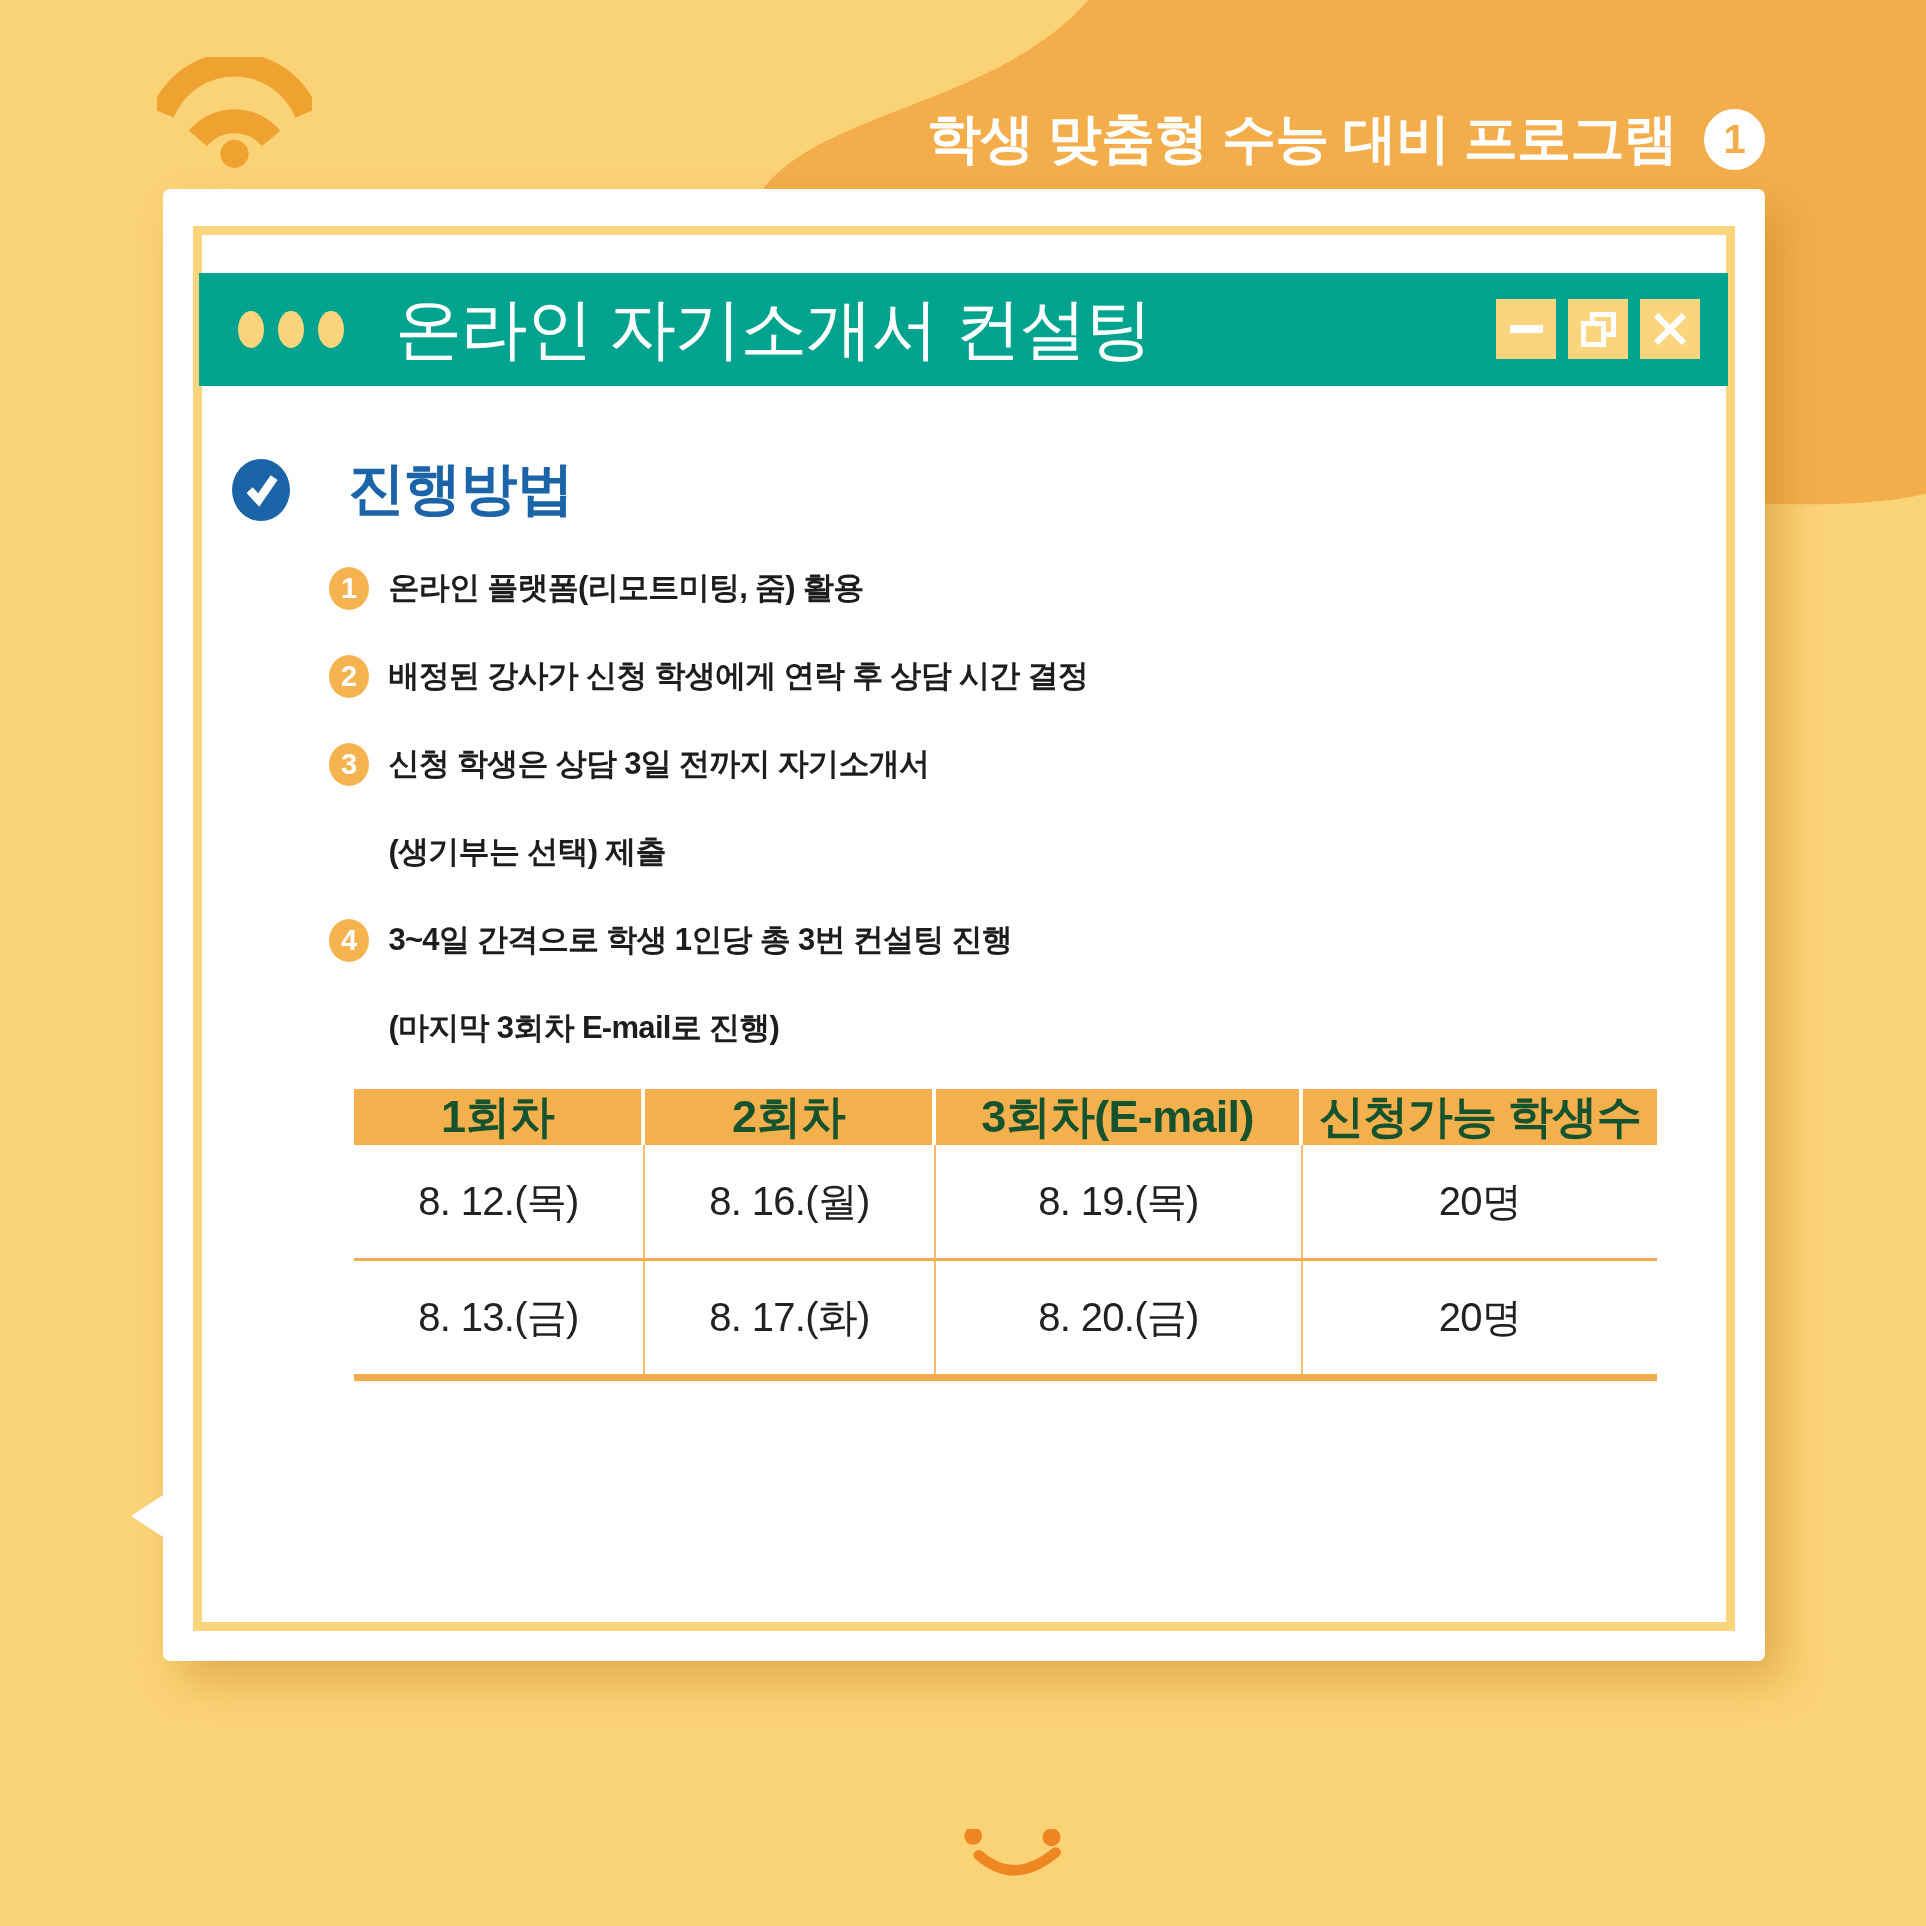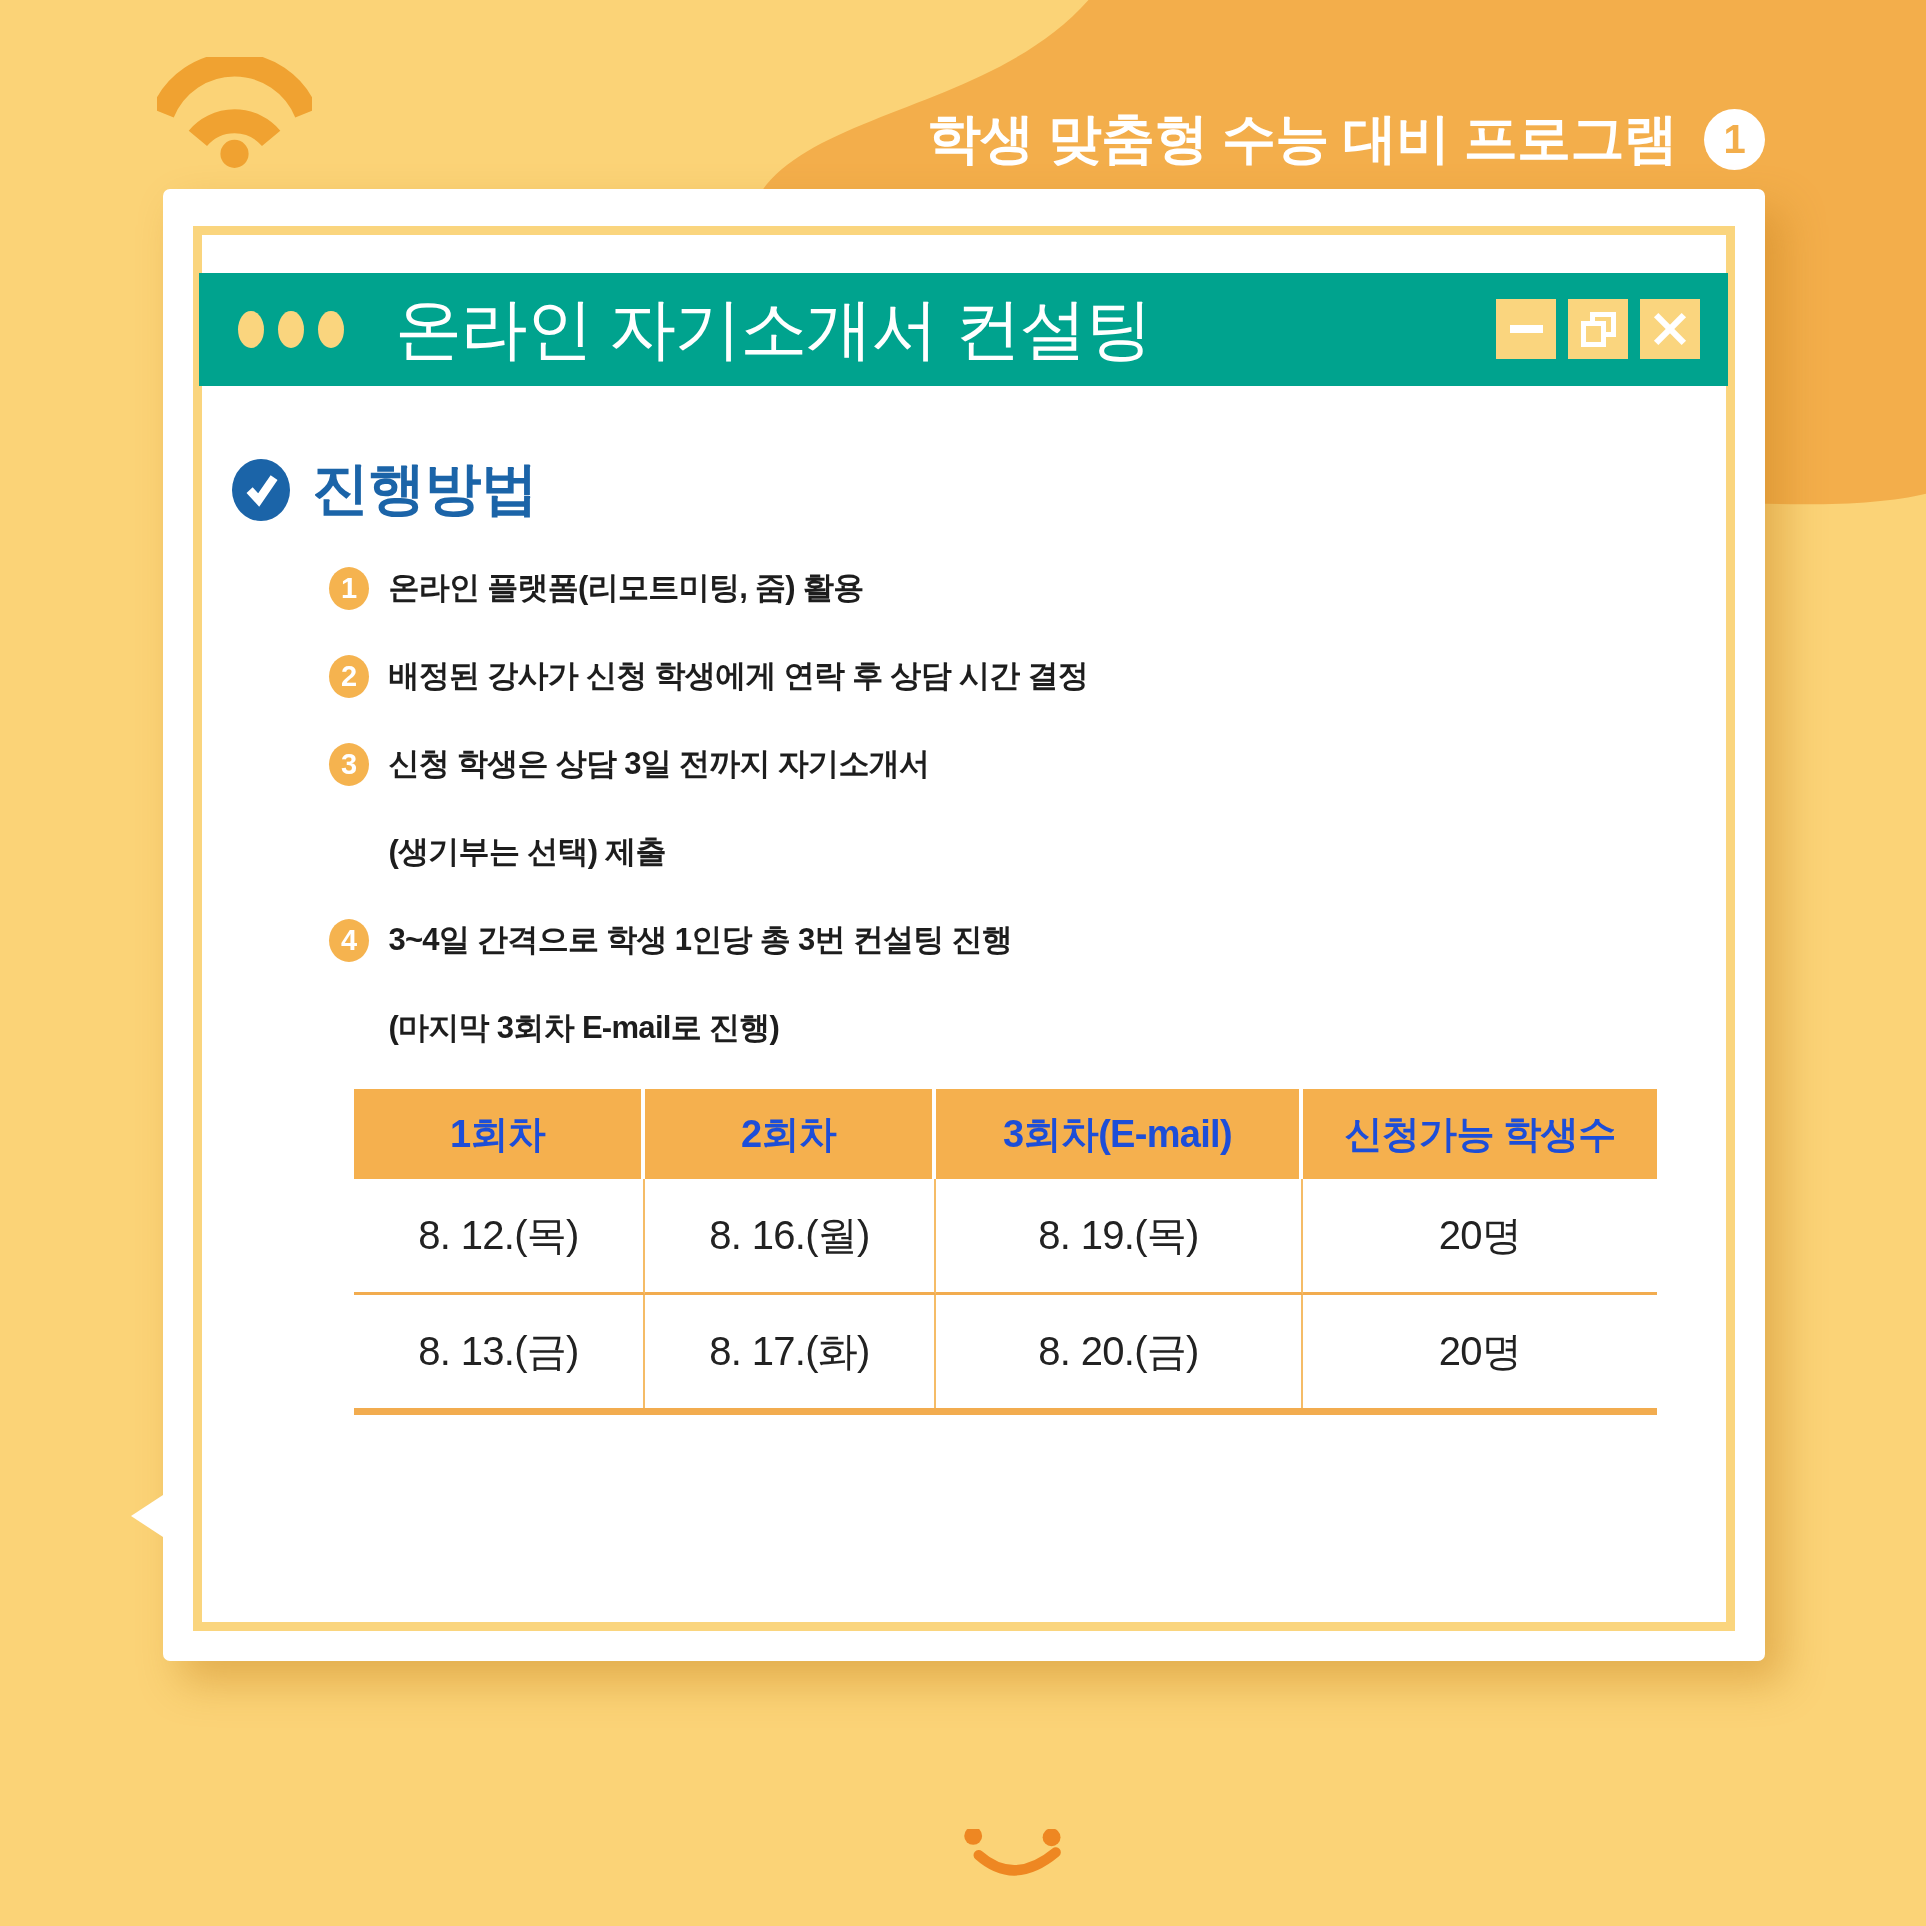--- a/index.html
+++ b/index.html
@@ -51,39 +51,39 @@
   .icon-restore .sq-back{position:absolute;top:0;right:0;width:15.3px;height:15.3px;border:5.5px solid #fff;}
   .icon-restore .sq-front{position:absolute;bottom:0;left:0;width:15.3px;height:15.3px;border:5.5px solid #fff;background:#FAD57E;}
   
   .section-head{
     position:absolute;left:69px;top:262px;display:flex;align-items:center;gap:22px;
   }
   .check-circle{
     width:58px;height:62px;border-radius:50%;background:#1B64A8;
     display:flex;align-items:center;justify-content:center;flex:0 0 auto;
   }
-  .section-title{color:#1B64A8;font-size:57px;font-weight:bold;letter-spacing:-0.7px;}
+  .section-title{color:#1B64A8;font-size:57px;font-weight:bold;letter-spacing:-0.7px;margin-left:36px;}
   
   .steps{position:absolute;left:166px;top:355px;}
   .step-row{display:flex;align-items:center;height:88px;}
   .step-num{
     width:40px;height:43px;border-radius:50%;background:#F5B34F;flex:0 0 auto;
     display:flex;align-items:center;justify-content:center;
     color:#fff;font-size:29px;font-weight:bold;margin-right:19.4px;
   }
   .step-row.cont .step-num{visibility:hidden;}
   .step-text{font-size:31px;color:#1d1d1d;font-weight:700;letter-spacing:-0.7px;white-space:nowrap;}
   
   .table{
     position:absolute;left:191px;top:900px;width:1303px;
     display:grid;grid-template-columns:291px 291px 367px 354px;
     border-bottom:7.6px solid #F2AC4F;
   }
   .th{
-    height:90px;background:#F5B04E;color:#1d4ed8;font-size:38px;font-weight:bold;
+    height:56px;background:#F5B04E;color:#14532d;font-size:45px;font-weight:bold;
     display:flex;align-items:center;justify-content:center;letter-spacing:-0.7px;
   }
   .th:not(:nth-child(4)){border-right:4.9px solid #fff;}
   .td{
     height:113px;background:#fff;color:#222;font-size:40px;
     display:flex;align-items:center;justify-content:center;letter-spacing:-0.7px;
   }
   .td:not(:nth-child(4n)){border-right:2.8px solid #F5BC67;}
   .td.r1{border-bottom:3.5px solid #F2AC4F;}
   

